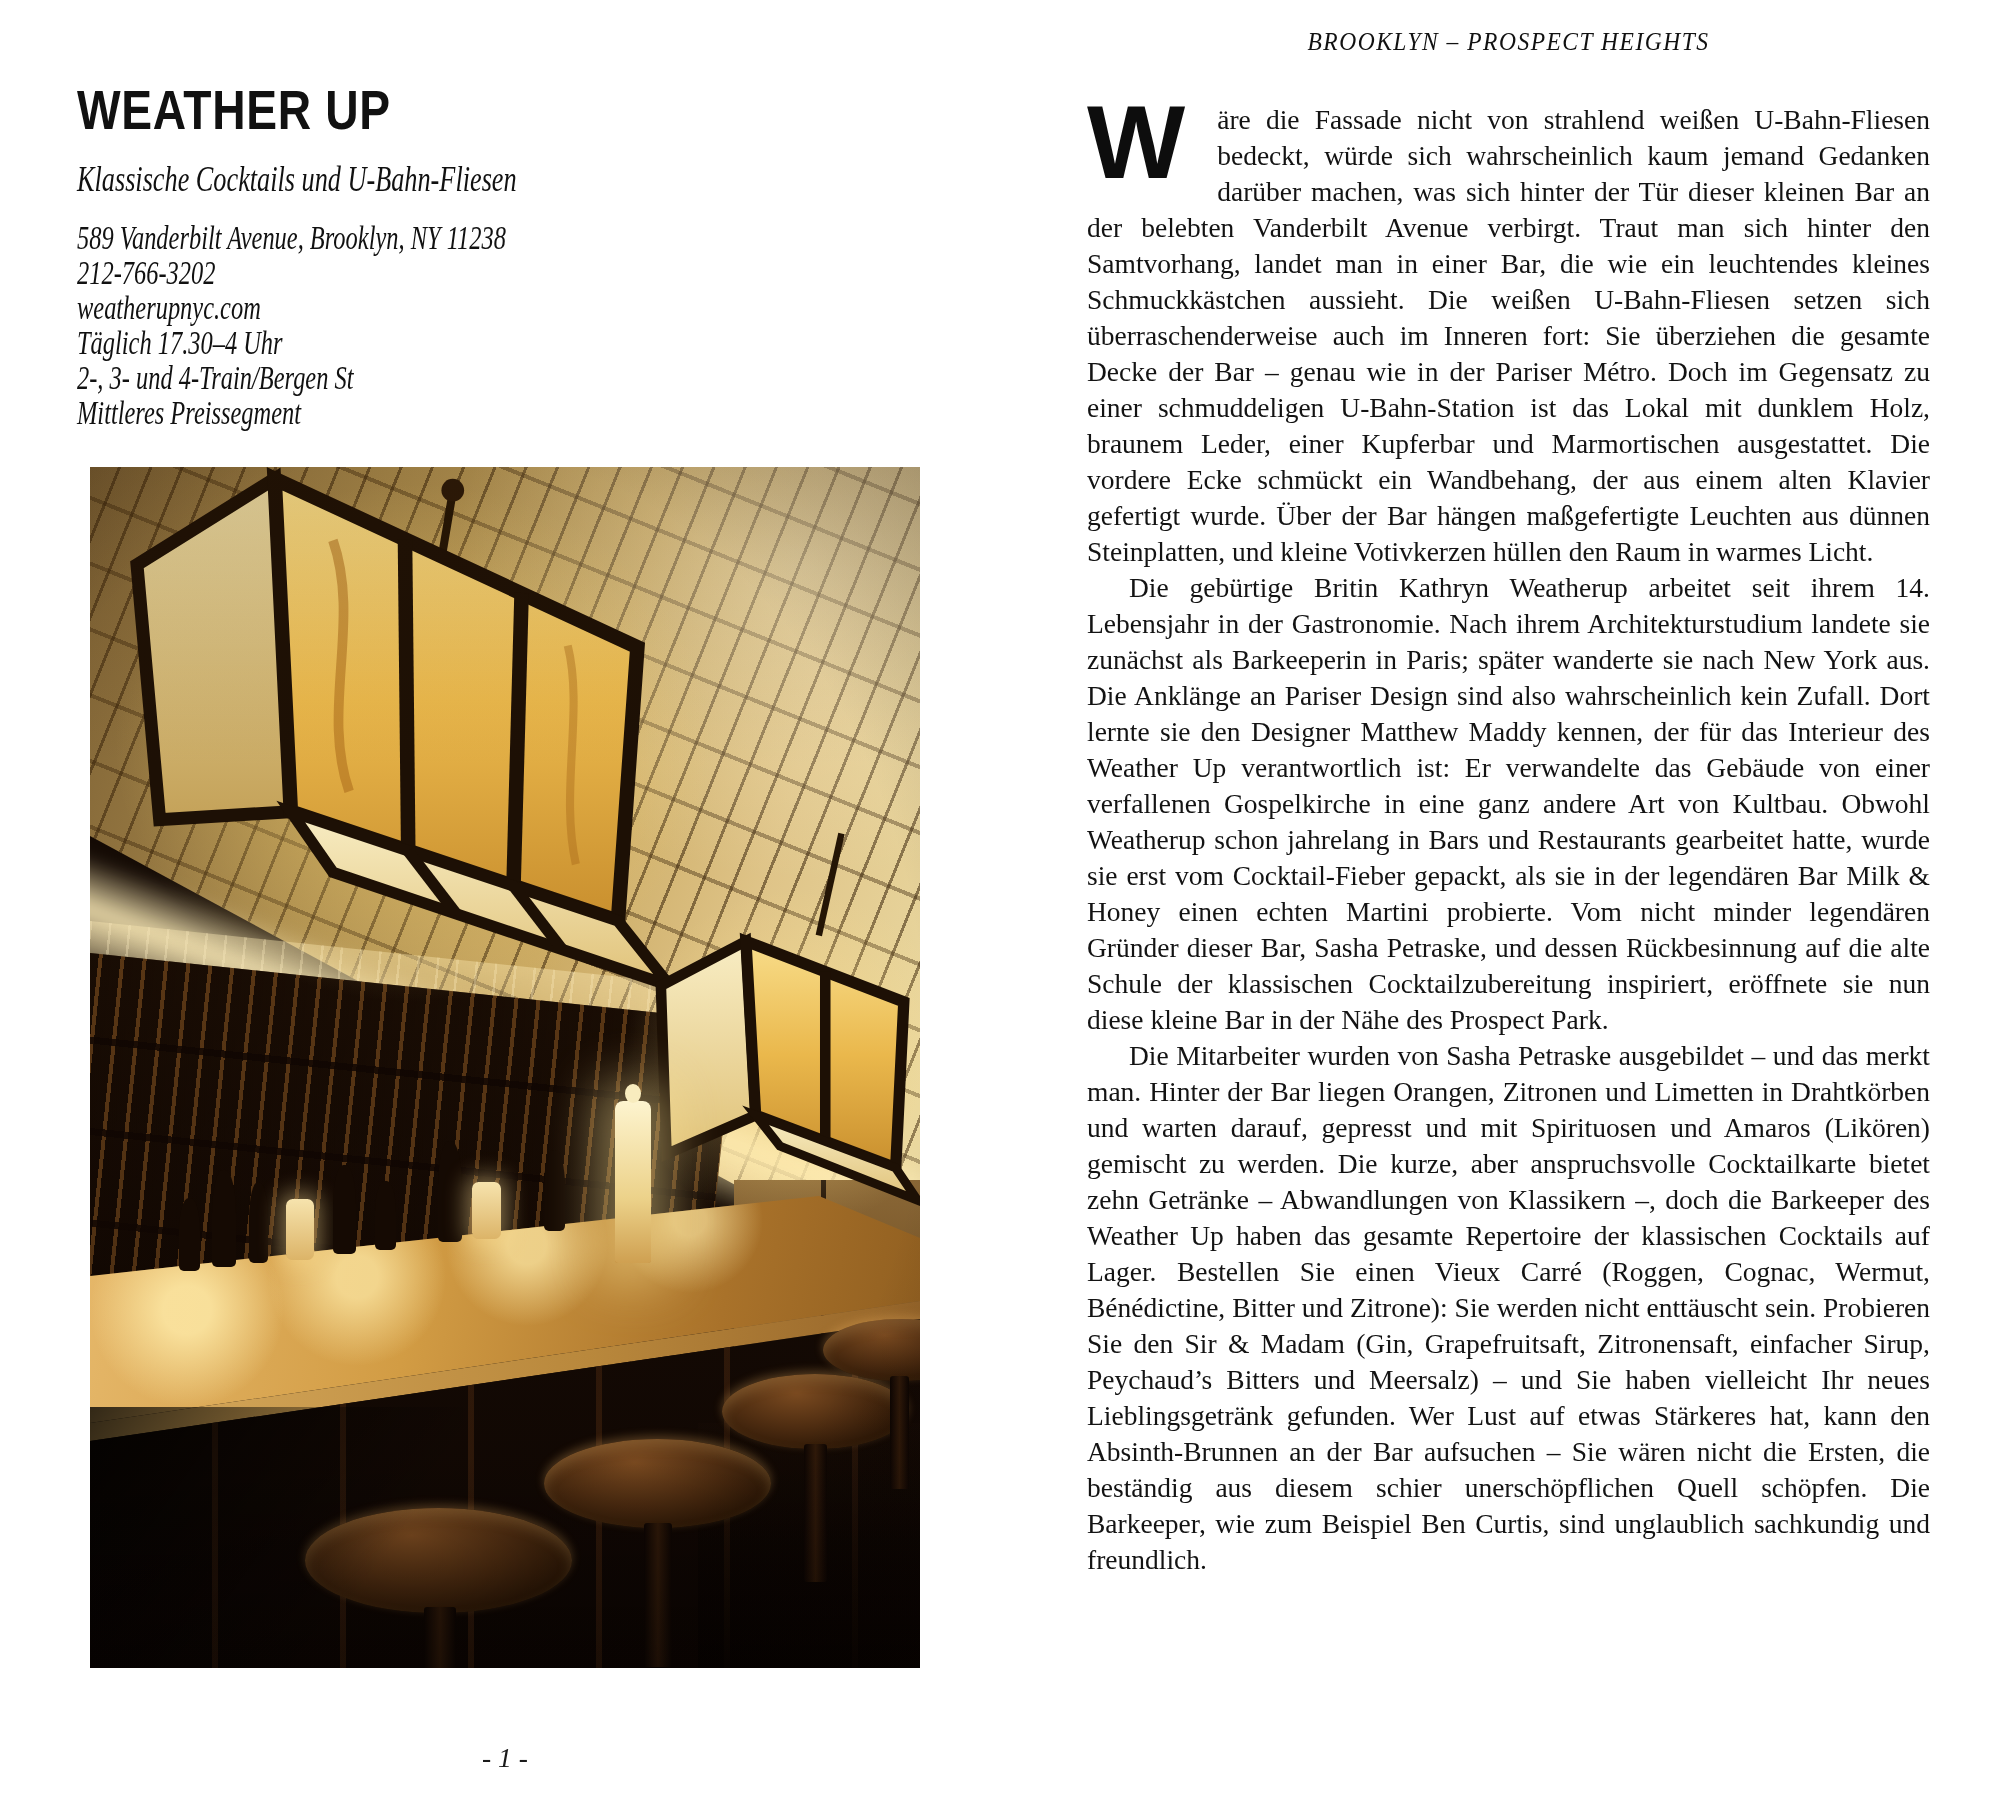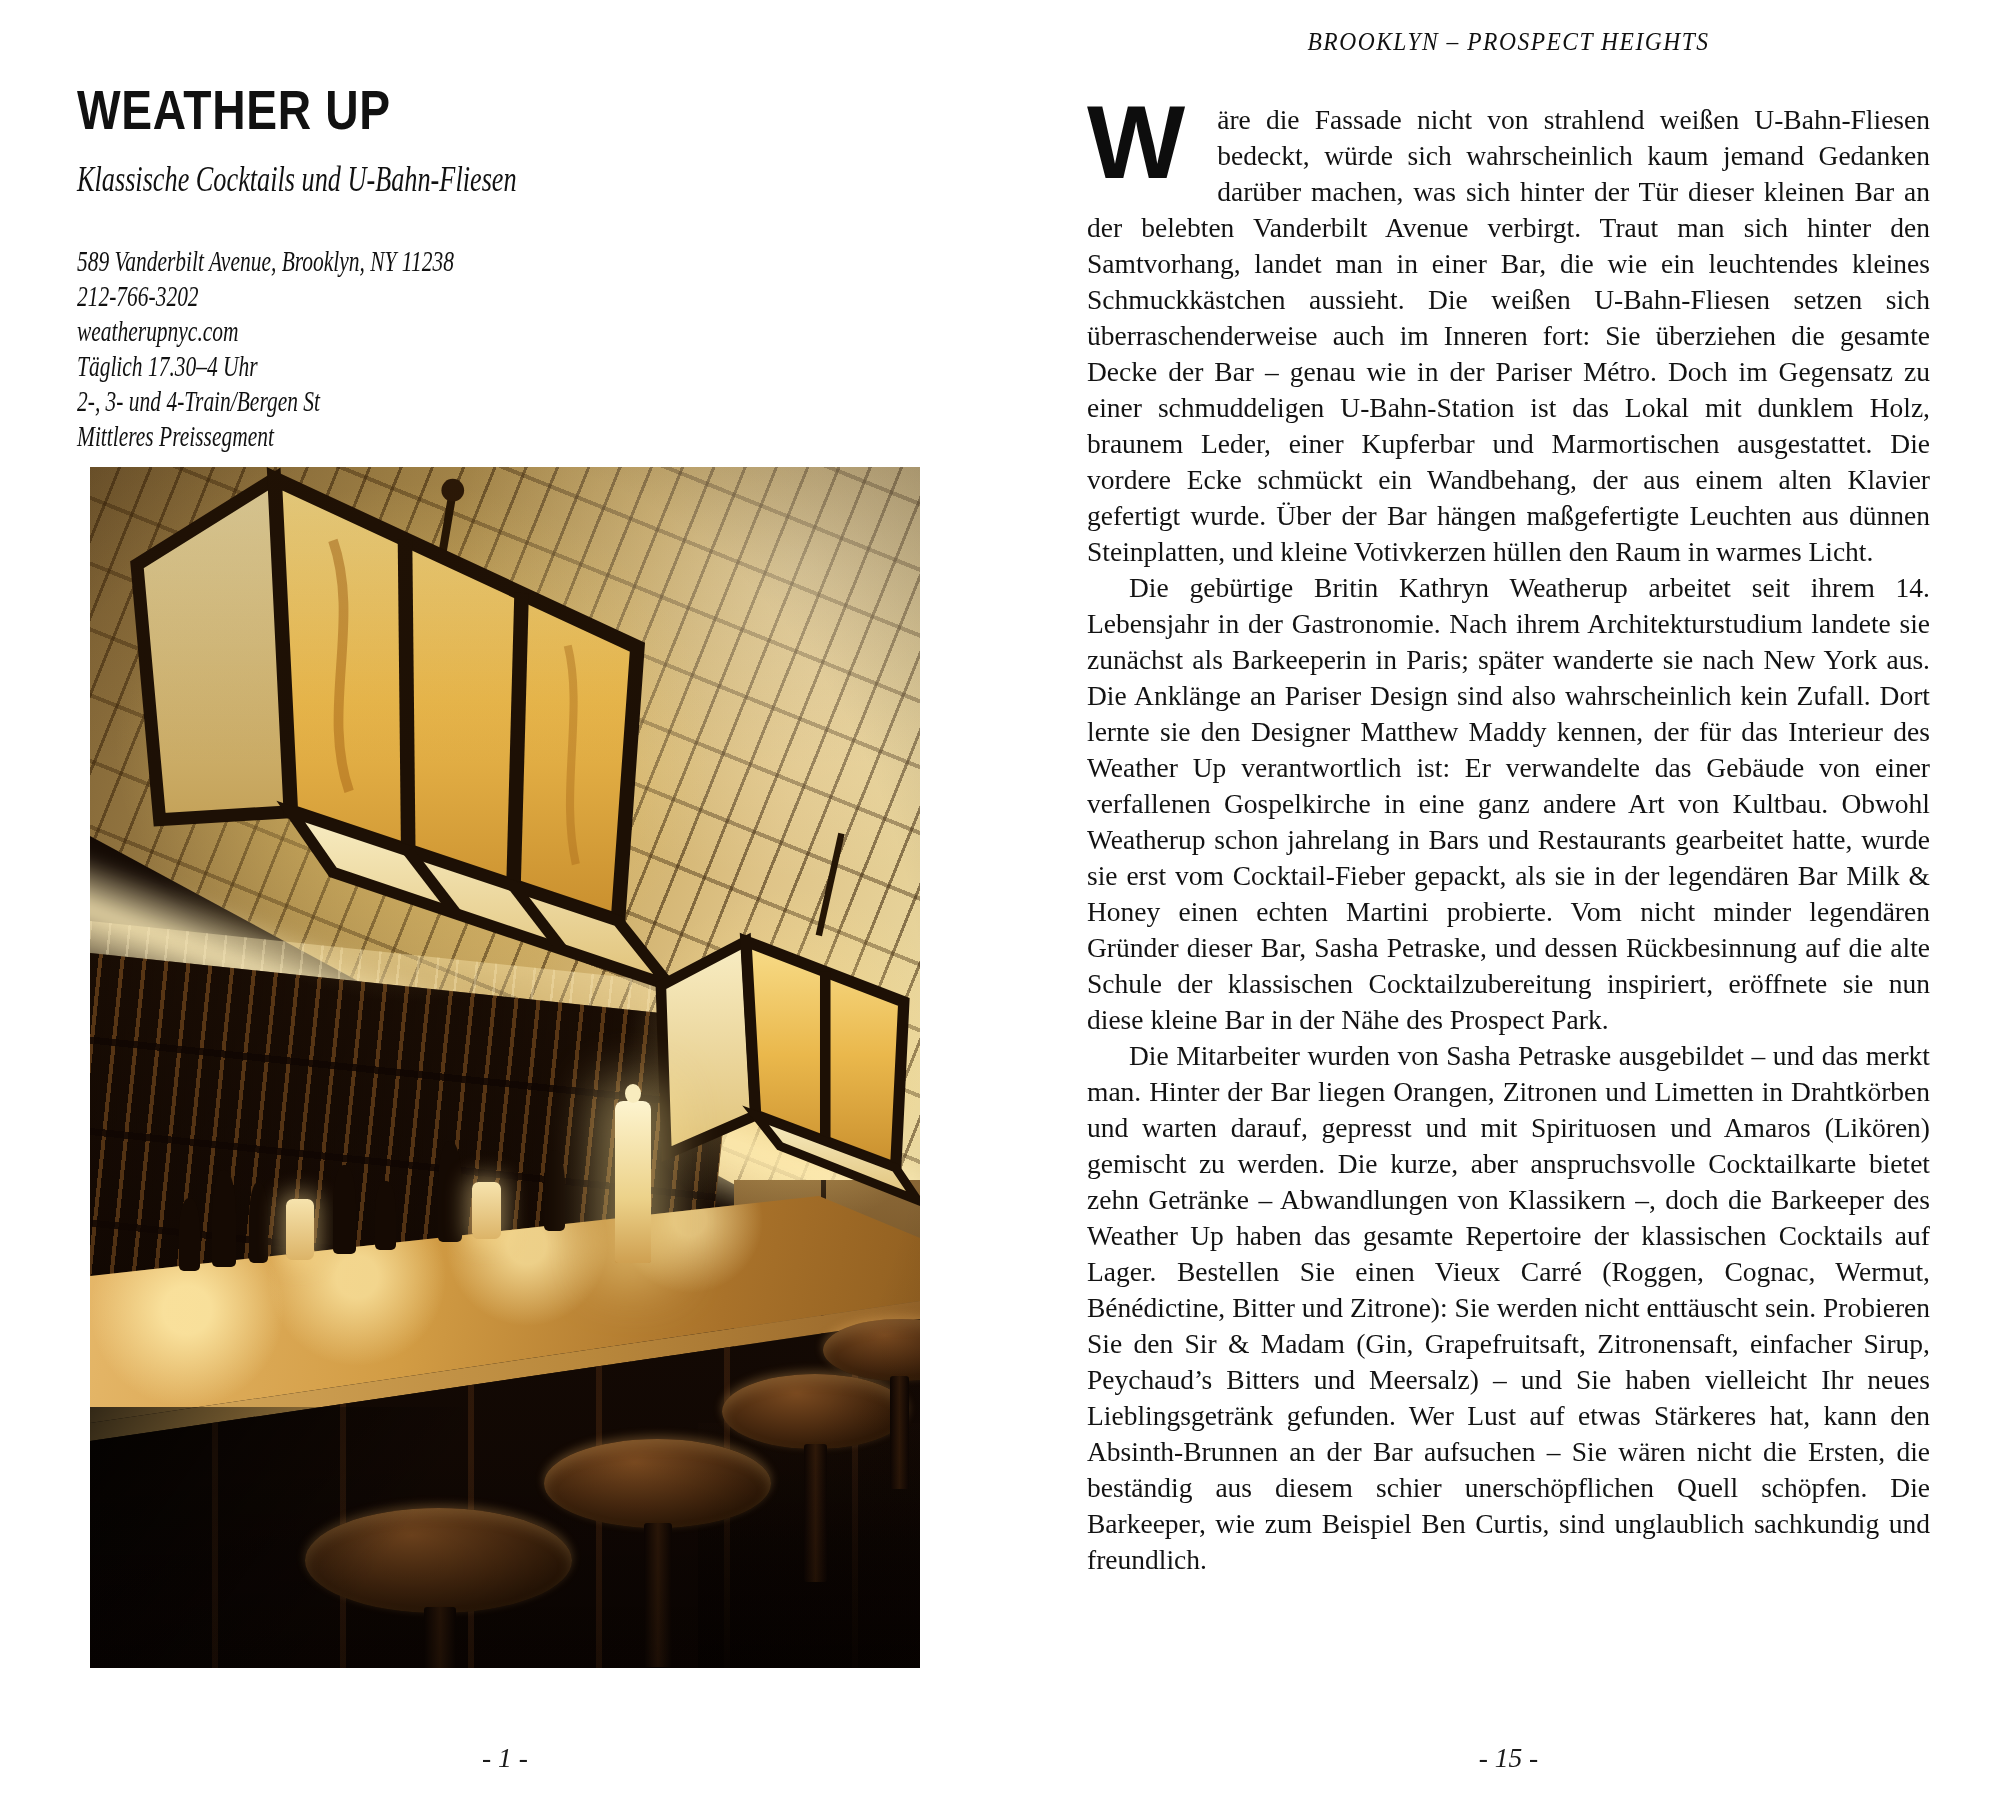--- a/index.html
+++ b/index.html
@@ -5,21 +5,21 @@
   html,body{margin:0;padding:0;background:#ffffff;}
   .spread{position:relative;width:2009px;height:1818px;background:#ffffff;overflow:hidden;
           font-family:"Liberation Serif",serif;color:#141414;}
 
   
   .title{position:absolute;left:77px;top:78px;font-family:"Liberation Sans",sans-serif;
          font-weight:bold;font-size:55px;letter-spacing:0.8px;transform:scaleX(.84);
          transform-origin:left top;white-space:nowrap;color:#111;}
   .subtitle{position:absolute;left:77px;top:160px;font-style:italic;font-size:35px;
             transform:scaleX(.75);transform-origin:left top;white-space:nowrap;color:#111;}
-  .info{position:absolute;left:77px;top:244px;font-style:italic;font-size:29px;line-height:35px;color:#111;}
+  .info{position:absolute;left:77px;top:221px;font-style:italic;font-size:33px;line-height:35px;color:#111;}
   .info .iline{transform:scaleX(.74);transform-origin:left top;white-space:nowrap;}
   .pagenum{position:absolute;font-style:italic;font-size:27.5px;text-align:center;color:#1a1a1a;}
   .pagenum.left{left:90px;top:1742px;width:830px;}
   .pagenum.right{left:1087px;top:1742px;width:843px;}
 
   
   .runhead{position:absolute;left:1087px;top:27.5px;width:843px;text-align:center;
            font-style:italic;font-size:25px;letter-spacing:1.6px;transform:scaleX(.94);
            transform-origin:center top;white-space:nowrap;color:#111;}
   .bodytext{position:absolute;left:1087px;top:102px;width:843px;font-size:27.5px;
@@ -233,16 +233,15 @@
   <div class="pagenum left">- 1 -</div>
 
   <div class="runhead">BROOKLYN – PROSPECT HEIGHTS</div>
 
   <div class="bodytext">
     <p><span class="dropcap">W</span><span>äre die Fassade nicht von strahlend weißen U-Bahn-Fliesen bedeckt, würde sich wahrscheinlich kaum jemand Gedanken darüber machen, was sich hinter der Tür dieser kleinen Bar an der belebten Vanderbilt Avenue verbirgt. Traut man sich hinter den Samtvorhang, landet man in einer Bar, die wie ein leuchtendes kleines Schmuckkästchen aussieht. Die weißen U-Bahn-Fliesen setzen sich überraschenderweise auch im Inneren fort: Sie überziehen die gesamte Decke der Bar – genau wie in der Pariser Métro. Doch im Gegensatz zu einer schmuddeligen U-Bahn-Station ist das Lokal mit dunklem Holz, braunem Leder, einer Kupferbar und Marmortischen ausgestattet. Die vordere Ecke schmückt ein Wandbehang, der aus einem alten Klavier gefertigt wurde. Über der Bar hängen maßgefertigte Leuchten aus dünnen Steinplatten, und kleine Votivkerzen hüllen den Raum in warmes Licht.</span></p>
     <p>Die gebürtige Britin Kathryn Weatherup arbeitet seit ihrem 14. Lebensjahr in der Gastronomie. Nach ihrem Architekturstudium landete sie zunächst als Barkeeperin in Paris; später wanderte sie nach New York aus. Die Anklänge an Pariser Design sind also wahrscheinlich kein Zufall. Dort lernte sie den Designer Matthew Maddy kennen, der für das Interieur des Weather Up verantwortlich ist: Er verwandelte das Gebäude von einer verfallenen Gospelkirche in eine ganz andere Art von Kultbau. Obwohl Weatherup schon jahrelang in Bars und Restaurants gearbeitet hatte, wurde sie erst vom Cocktail-Fieber gepackt, als sie in der legendären Bar Milk &amp; Honey einen echten Martini probierte. Vom nicht minder legendären Gründer dieser Bar, Sasha Petraske, und dessen Rückbesinnung auf die alte Schule der klassischen Cocktailzubereitung inspiriert, eröffnete sie nun diese kleine Bar in der Nähe des Prospect Park.</p>
     <p>Die Mitarbeiter wurden von Sasha Petraske ausgebildet – und das merkt man. Hinter der Bar liegen Orangen, Zitronen und Limetten in Drahtkörben und warten darauf, gepresst und mit Spirituosen und Amaros (Likören) gemischt zu werden. Die kurze, aber anspruchsvolle Cocktailkarte bietet zehn Getränke – Abwandlungen von Klassikern –, doch die Barkeeper des Weather Up haben das gesamte Repertoire der klassischen Cocktails auf Lager. Bestellen Sie einen Vieux Carré (Roggen, Cognac, Wermut, Bénédictine, Bitter und Zitrone): Sie werden nicht enttäuscht sein. Probieren Sie den Sir &amp; Madam (Gin, Grapefruitsaft, Zitronensaft, einfacher Sirup, Peychaud’s Bitters und Meersalz) – und Sie haben vielleicht Ihr neues Lieblingsgetränk gefunden. Wer Lust auf etwas Stärkeres hat, kann den Absinth-Brunnen an der Bar aufsuchen – Sie wären nicht die Ersten, die beständig aus diesem schier unerschöpflichen Quell schöpfen. Die Barkeeper, wie zum Beispiel Ben Curtis, sind unglaublich sachkundig und freundlich.</p>
   </div>
 
-  <div class="pagenum right">- 15 -</div>
 
 </div>
 
 
 </body></html>

